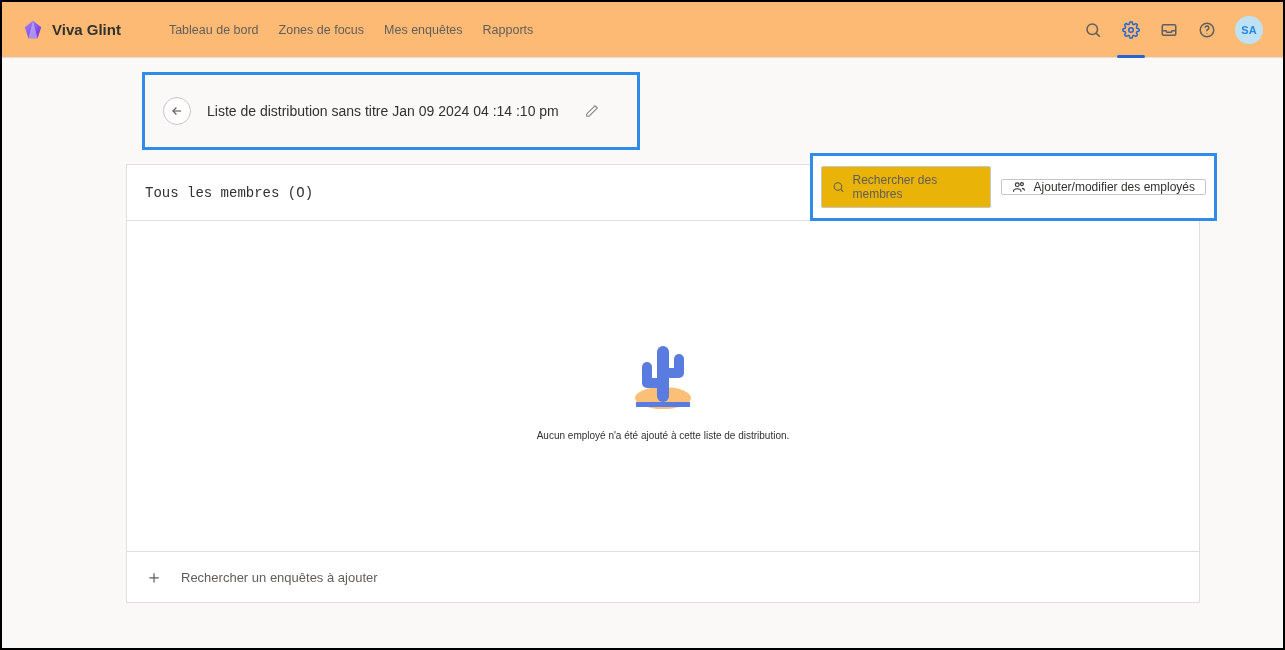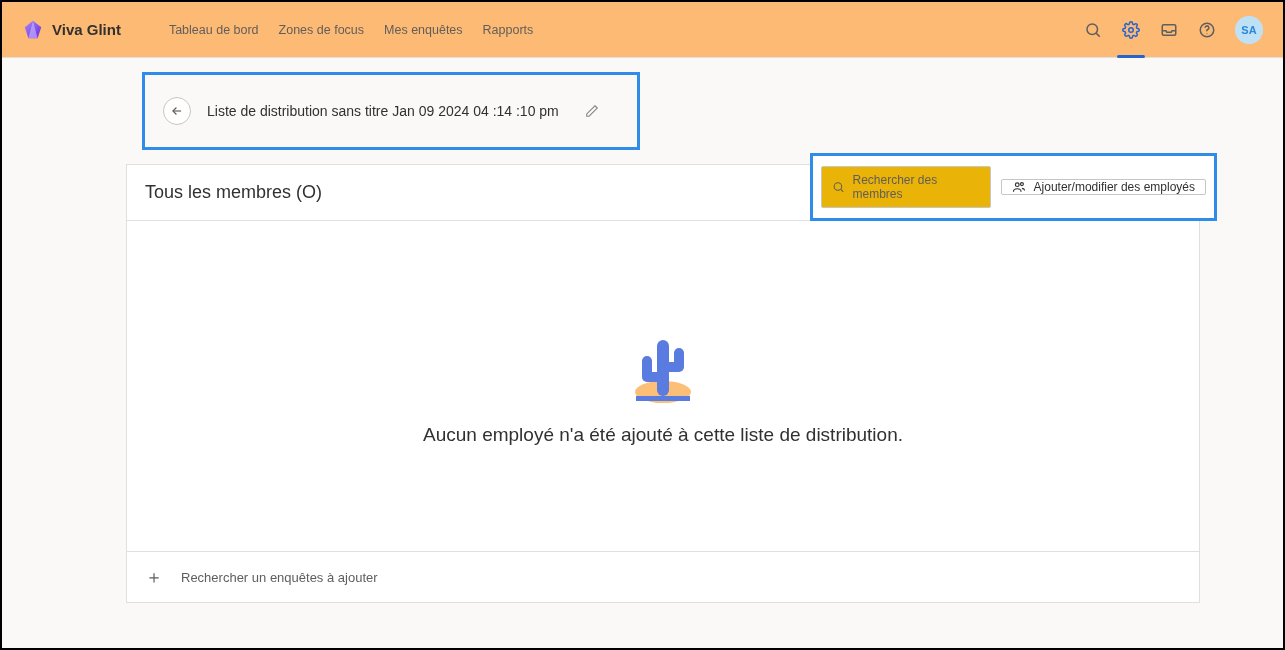--- a/index.html
+++ b/index.html
@@ -52,21 +52,21 @@
 
   
   .card { background:#fff; border:1px solid var(--border); margin:0 0 0 100px; width:1074px; }
   .card-header {
     position:relative;
     padding:14px 18px;
     display:flex; align-items:center;
     border-bottom:1px solid var(--border);
     min-height:56px;
   }
-  .members-title { font-size:18px; }
+  .members-title { font-size:14px;font-family:Liberation Mono, monospace; }
   .card-header .spacer { flex:1; }
 
   .action-highlight {
     position:absolute; right:-18px; top:-12px;
     border:3px solid var(--highlight);
     padding:10px 8px 10px 8px;
     display:flex; gap:10px; align-items:center;
     background:#fff;
   }
   .search-field {
@@ -78,21 +78,21 @@
   .add-btn {
     display:flex; align-items:center; gap:8px;
     border:1px solid #c8c6c4; border-radius:2px;
     padding:0 10px; font-size:12px; background:#fff; cursor:pointer;
   }
 
   .empty-state {
     height:330px; display:flex; flex-direction:column; align-items:center; justify-content:center;
     gap:18px;
   }
-  .empty-msg { font-size:19px; color:var(--text); }
+  .empty-msg { font-size:10px; color:var(--text); }
 
   .card-footer {
     border-top:1px solid var(--border);
     padding:16px 18px;
     display:flex; align-items:center; gap:18px;
     font-size:13px; color:#605e5c; cursor:pointer;
   }
   .plus { font-size:18px; line-height:1; color:#605e5c; }
 
   svg { display:block; }

